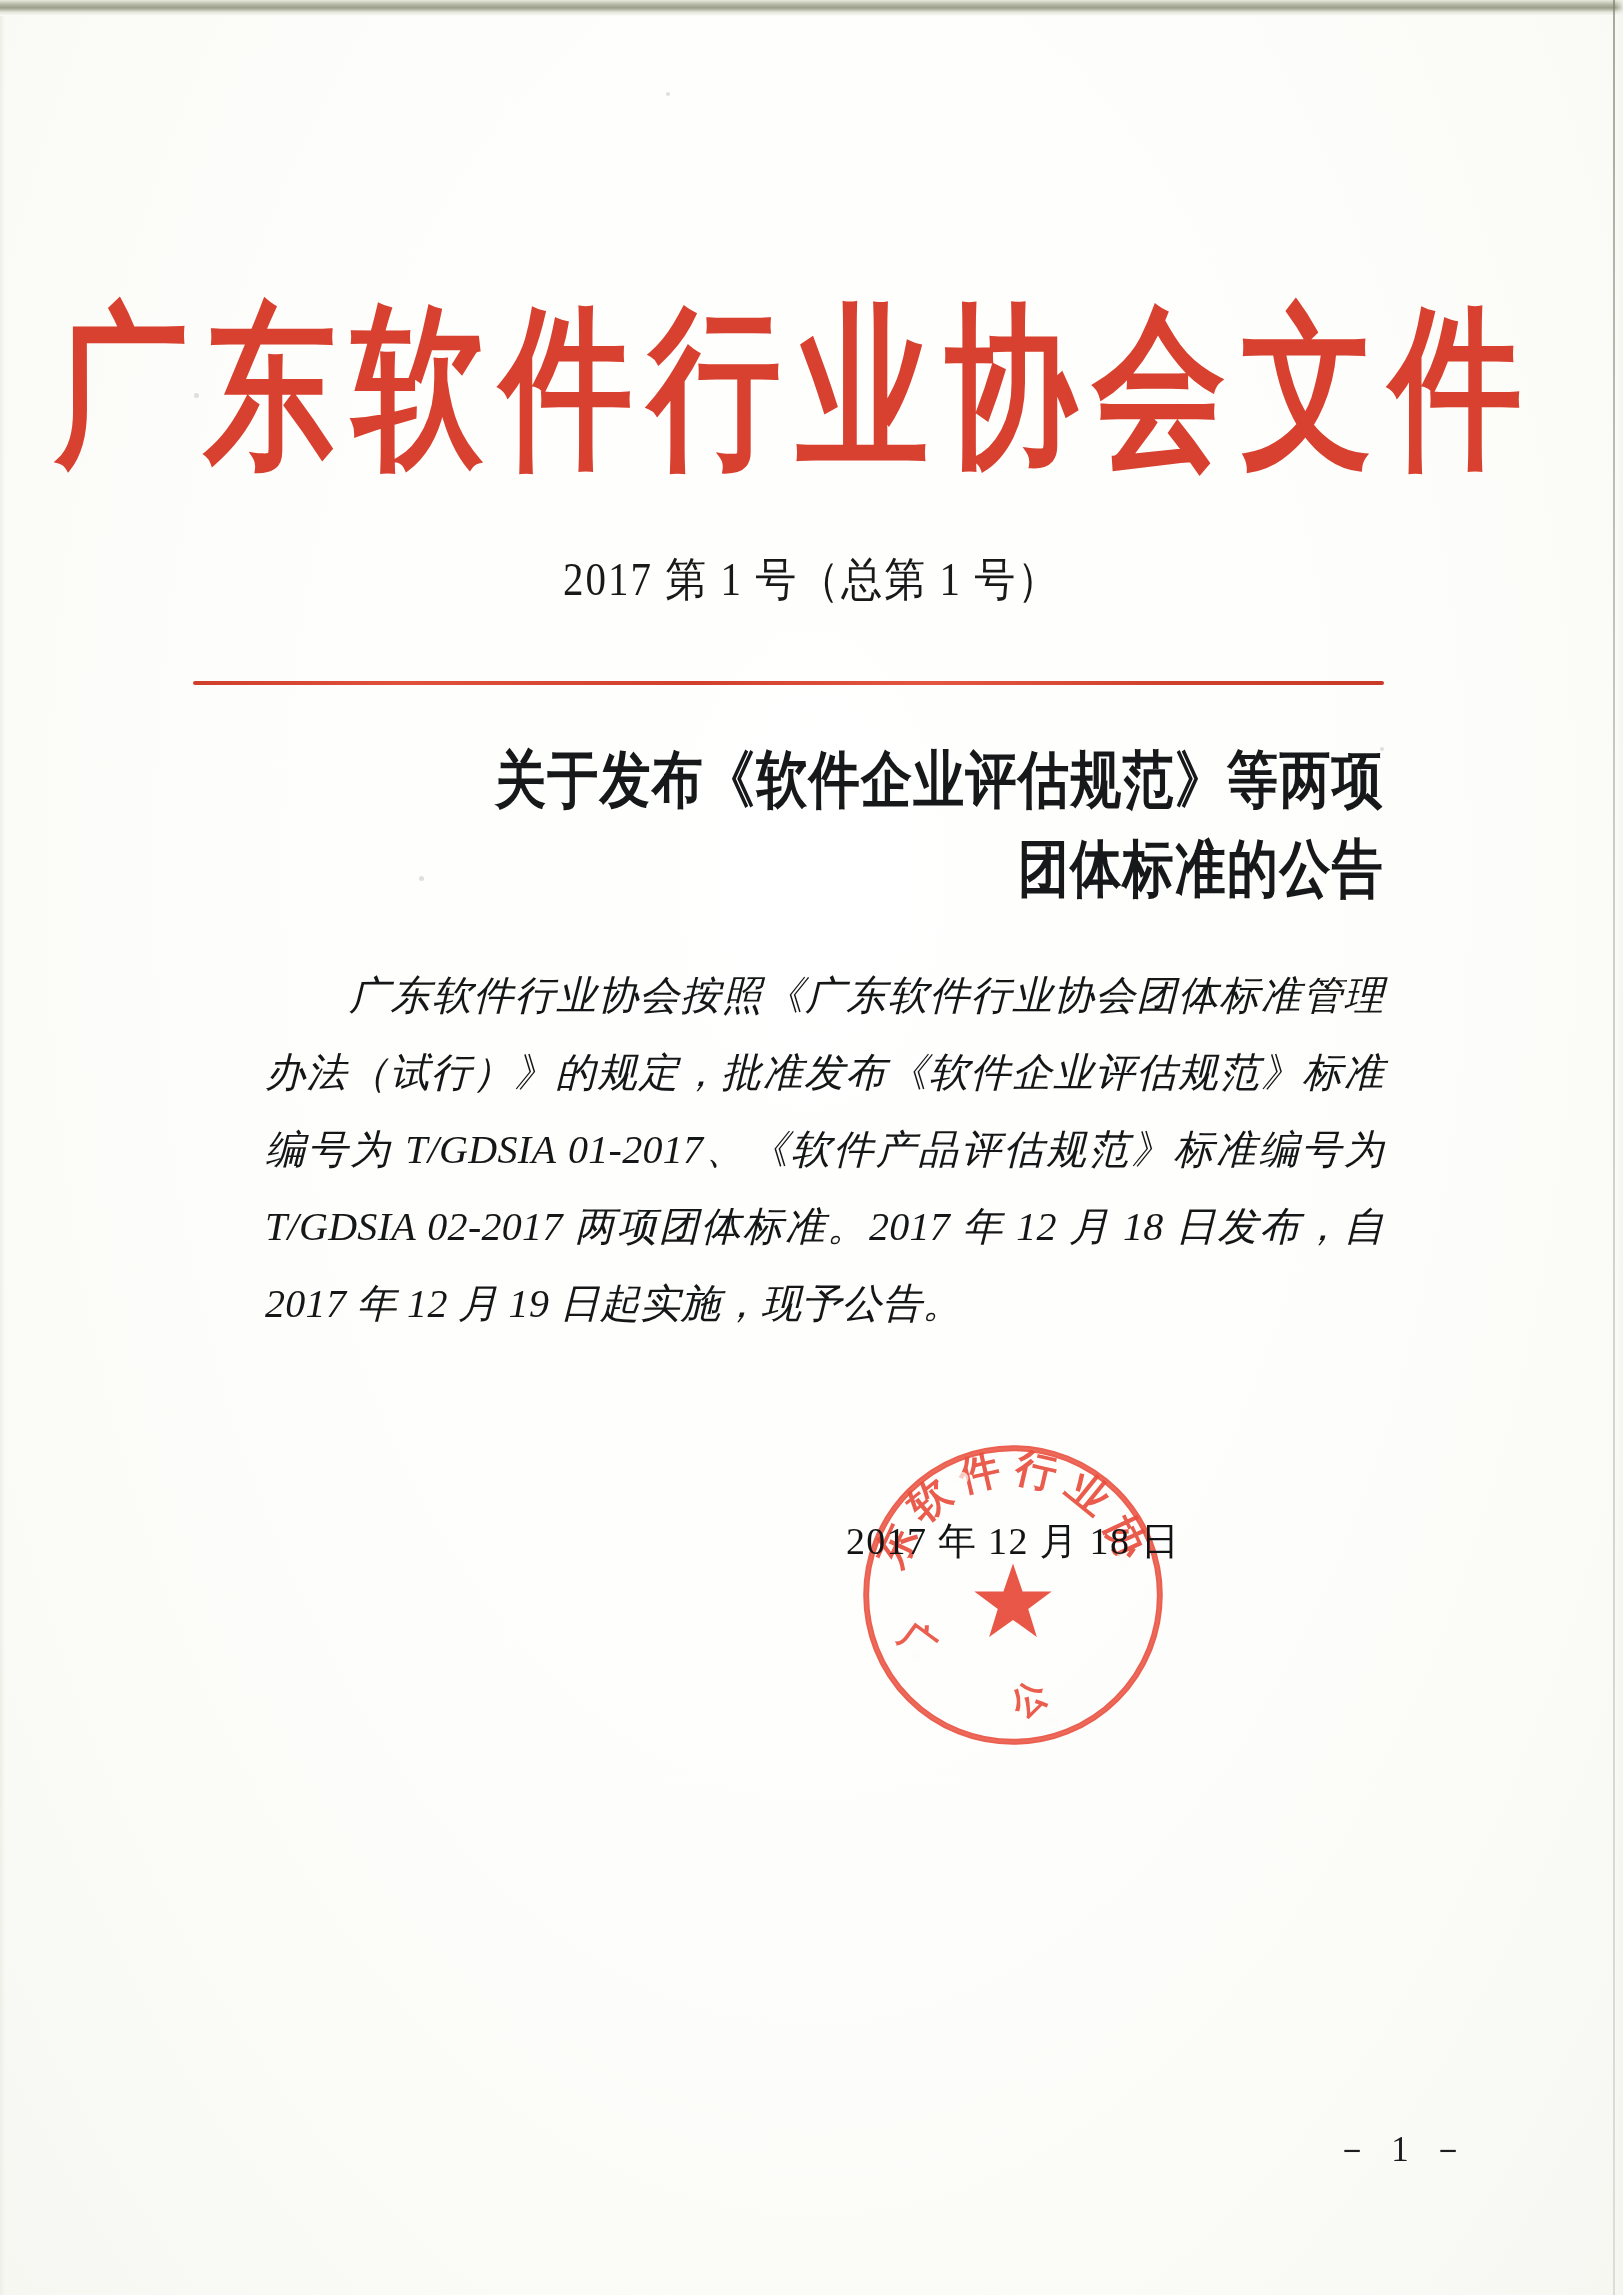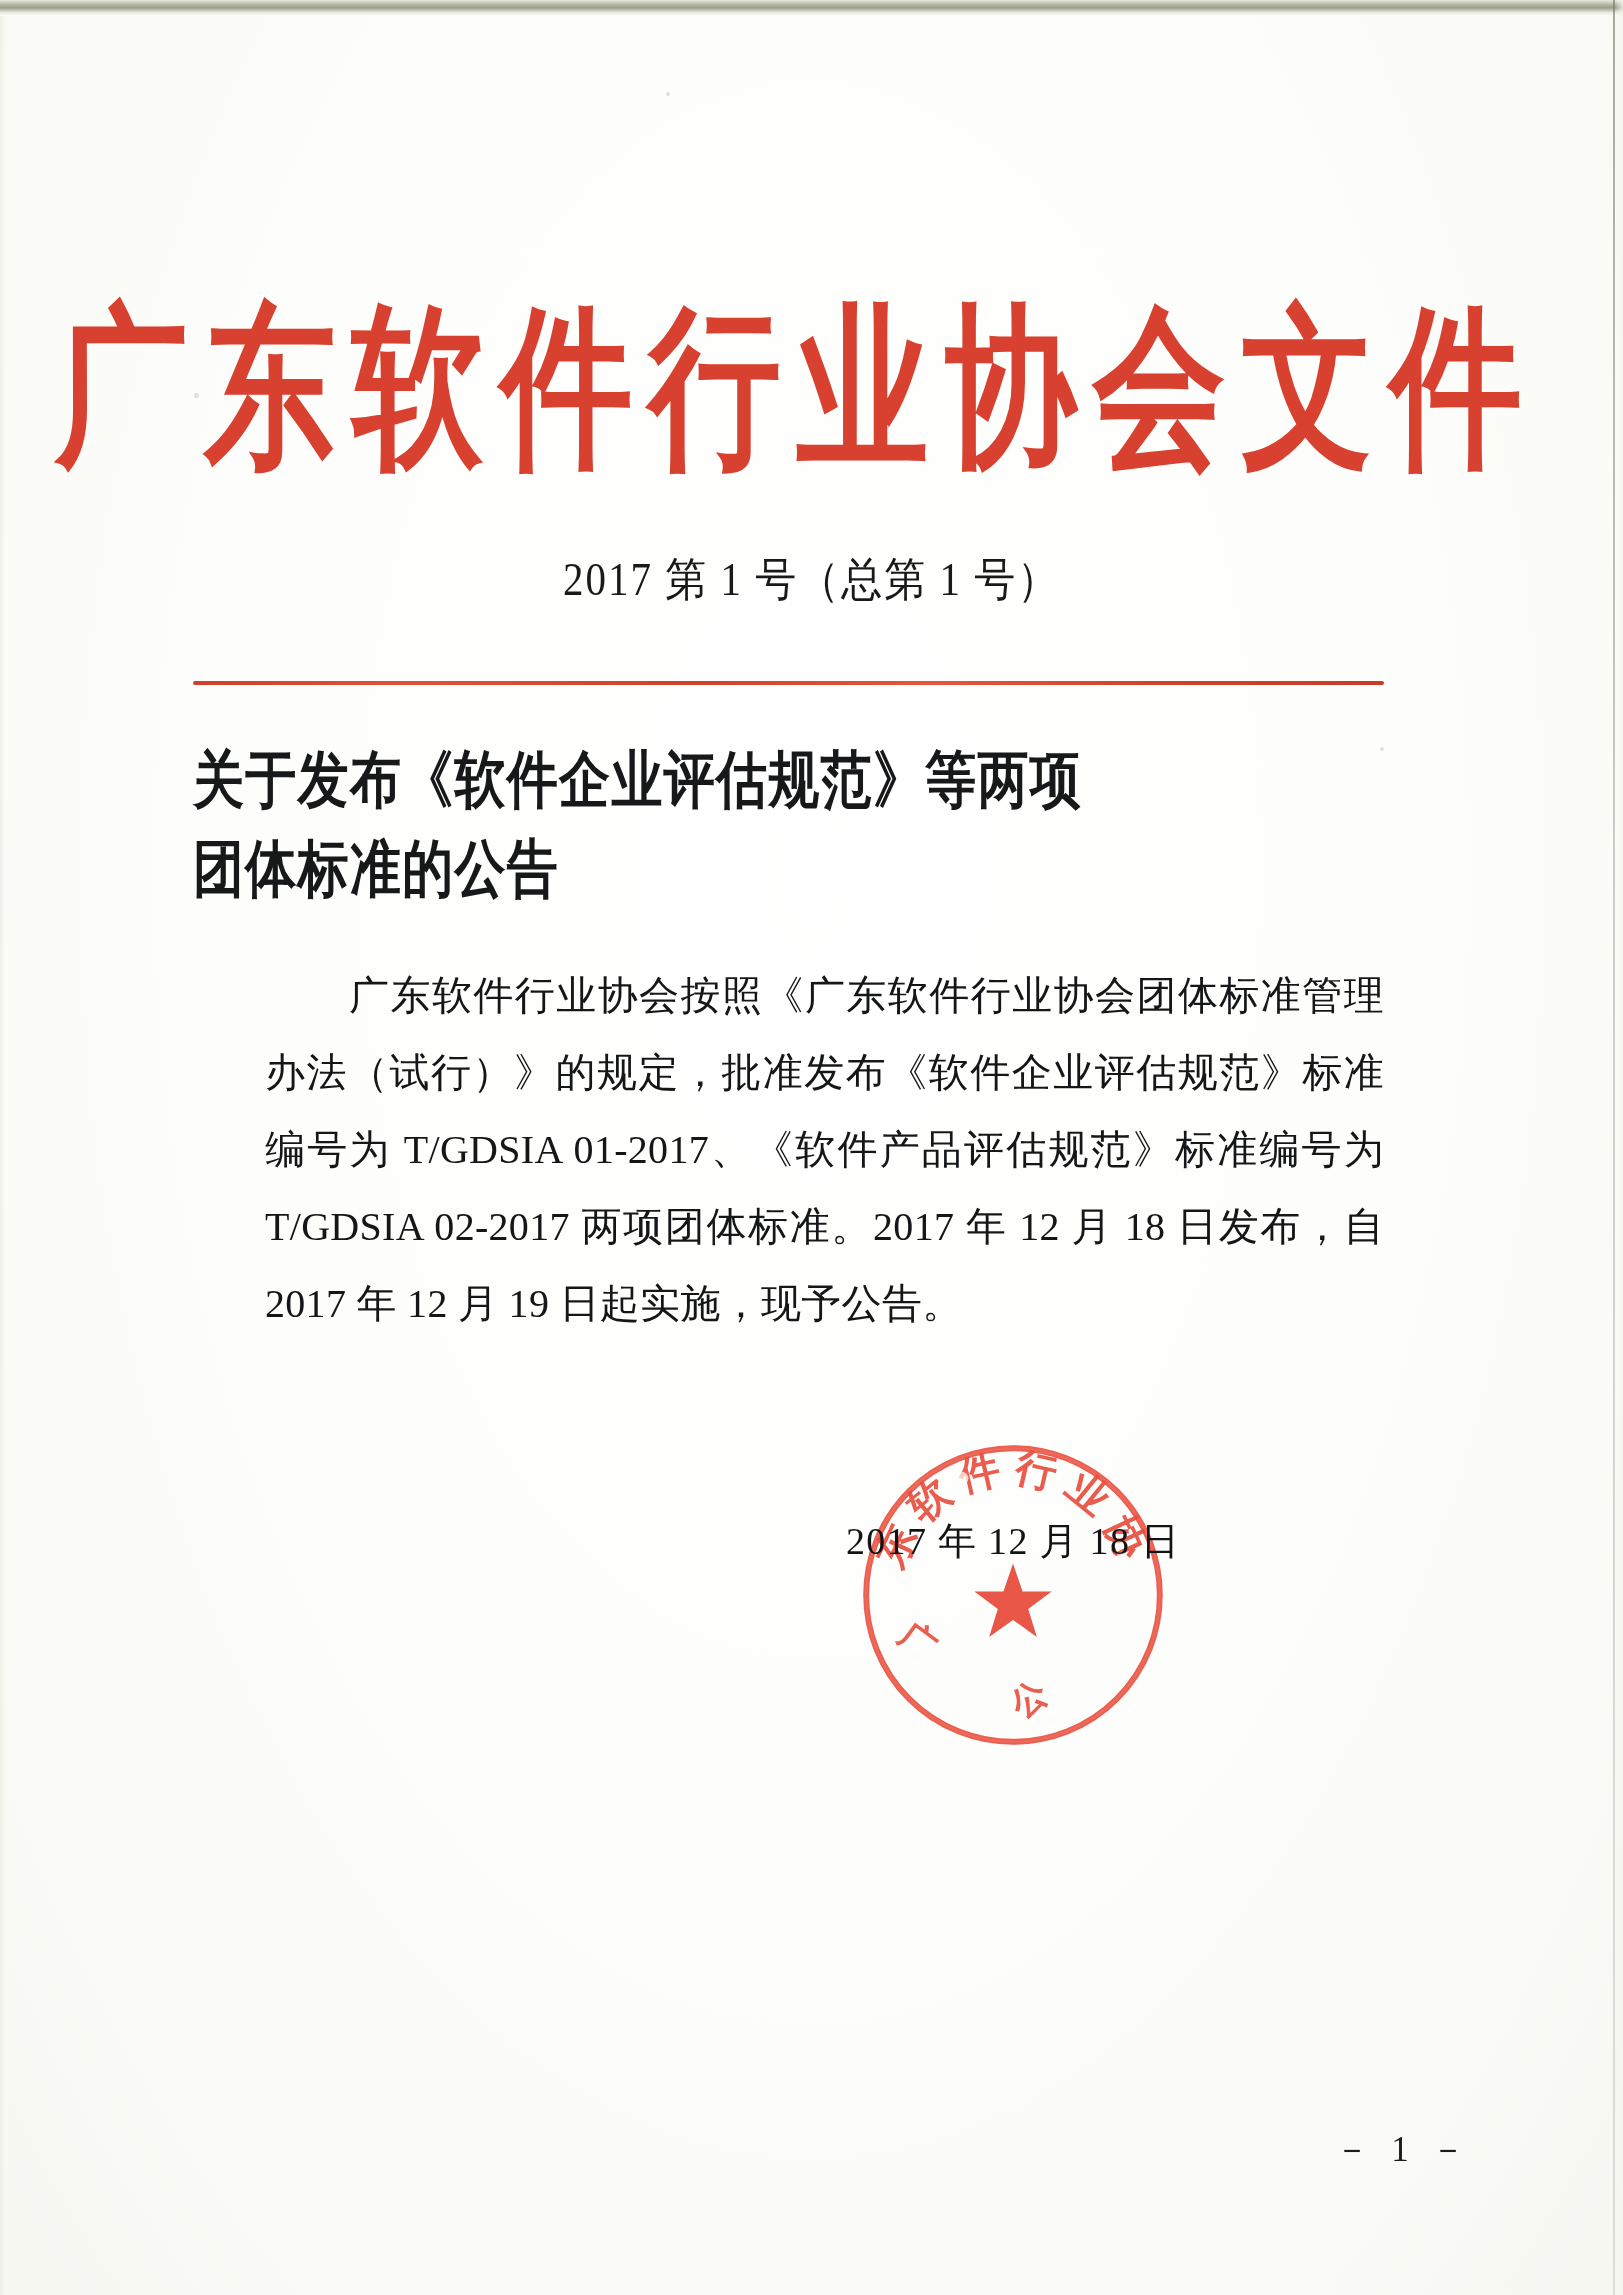--- a/index.html
+++ b/index.html
@@ -104,21 +104,21 @@
     background: linear-gradient(90deg, #cf3f2c 0%, #e0503b 18%, #d2402c 42%, #e35640 62%, #d0412d 82%, #c93a28 100%);
     border-radius: 2px;
   }
 
   
   #doc-title {
     position: absolute;
     left: 193px;
     top: 738px;
     width: 1191px;
-    text-align: left;
+    text-align: right;
     color: #17181a;
   }
   #doc-title .title-line {
     display: block;
     font-weight: bold;
     font-size: 51px;
     line-height: 71px;
     letter-spacing: 1.3px;
     transform: scaleY(1.22);
     transform-origin: center top;
@@ -141,20 +141,21 @@
     font-size: 40px;
     line-height: 77px;
     letter-spacing: 0.3px;
     text-align: justify;
     text-align-last: left;
     text-justify: inter-character;
     white-space: normal;
   }
   #doc-body p.indent {
     text-indent: 84px;
+    font-style: italic;
   }
 
   
   #sign-block {
     position: absolute;
     left: 0;
     top: 1516px;
     width: 1623px;
   }
   #sign-date {

